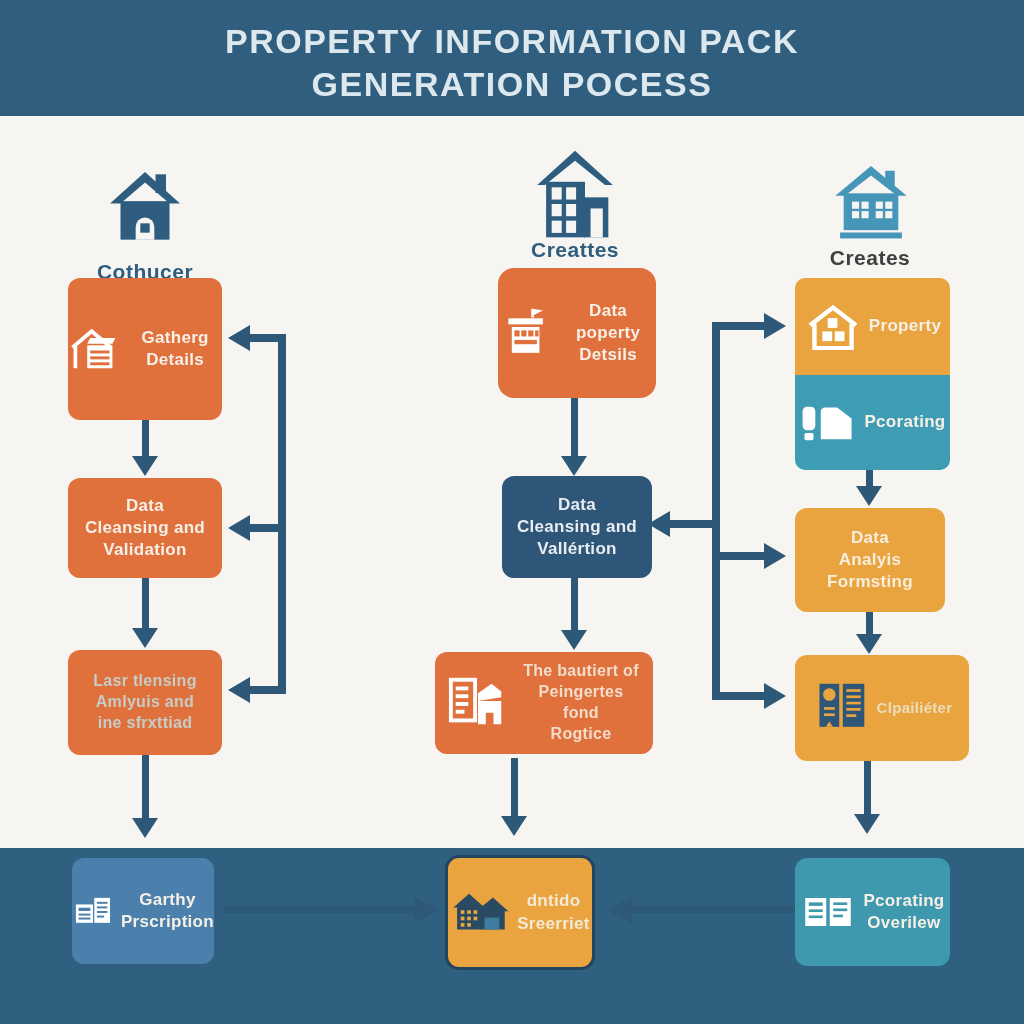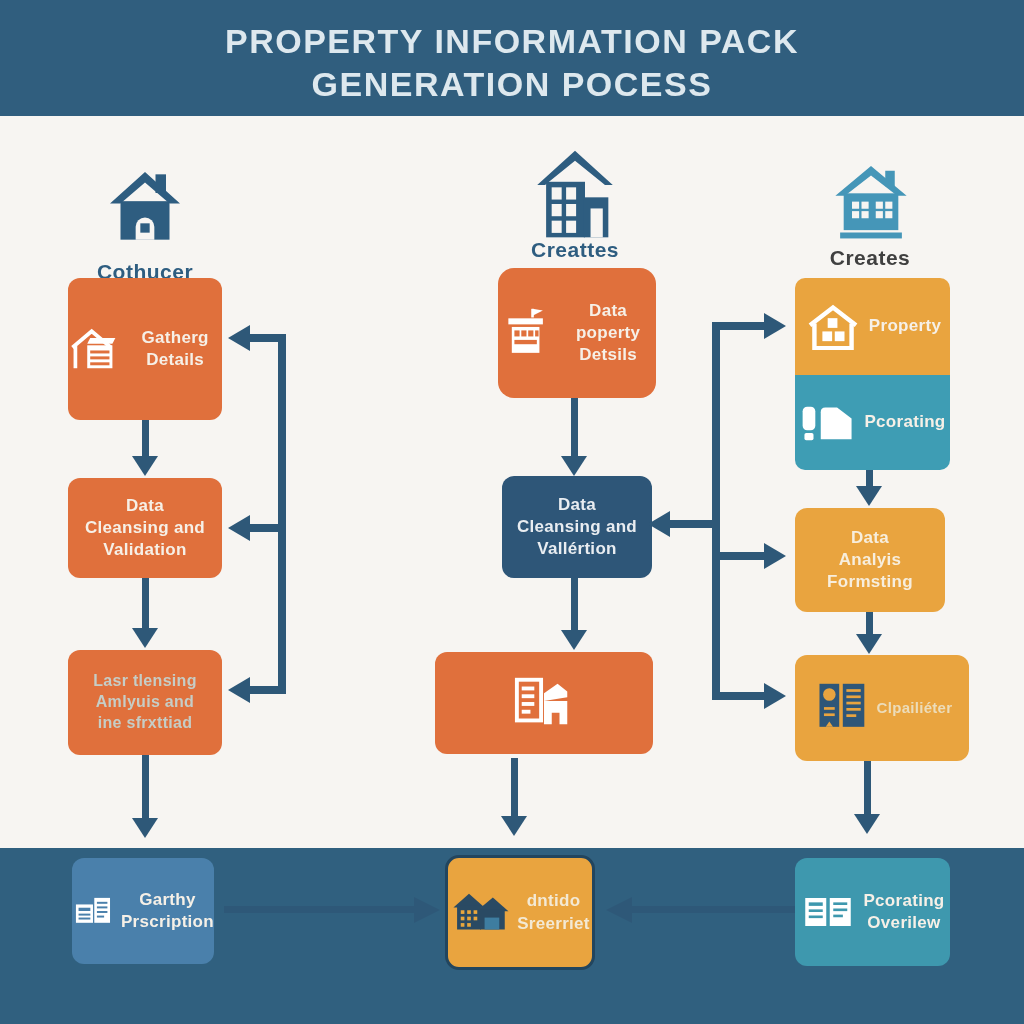--- a/index.html
+++ b/index.html
@@ -150,20 +150,23 @@
   <div class="box orange" style="left:435px;top:652px;width:218px;height:102px;flex-direction:row;gap:12px;padding:0 12px">
     <svg width="62" height="62" viewBox="0 0 64 64" style="flex:none">
       <rect x="4" y="8" width="25" height="42" fill="none" stroke="#fff" stroke-width="4"></rect>
       <rect x="9" y="15" width="13" height="4" fill="#fff"></rect>
       <rect x="9" y="23" width="13" height="4" fill="#fff"></rect>
       <rect x="9" y="31" width="13" height="4" fill="#fff"></rect>
       <rect x="9" y="39" width="9" height="4" fill="#fff"></rect>
       <polygon points="32,22 46,12 56,20 56,26 32,30" fill="#fff"></polygon>
       <path d="M32,54 V30 h24 v24 h-8 v-12 h-8 v12 z" fill="#fff"></path>
     </svg>
+    <div class="box-label" style="color:#f2ddca;font-size:16px">The bautiert of
+Peingertes fond
+Rogtice</div>
   </div>
 
   <div style="position:absolute;left:795px;top:278px;width:155px;height:192px;border-radius:10px;overflow:hidden">
     <div class="box yellow" style="position:absolute;left:0;top:0;width:155px;height:97px;border-radius:0">
       <svg width="58" height="46" viewBox="0 0 64 52">
         <polyline points="6,24 32,4 58,24" fill="none" stroke="#fff" stroke-width="5"></polyline>
         <polyline points="11,22 11,50 53,50 53,22" fill="none" stroke="#fff" stroke-width="5"></polyline>
         <rect x="26" y="16" width="11" height="11" fill="#fff"></rect>
         <rect x="20" y="31" width="11" height="11" fill="#fff"></rect>
         <rect x="34" y="31" width="11" height="11" fill="#fff"></rect>

